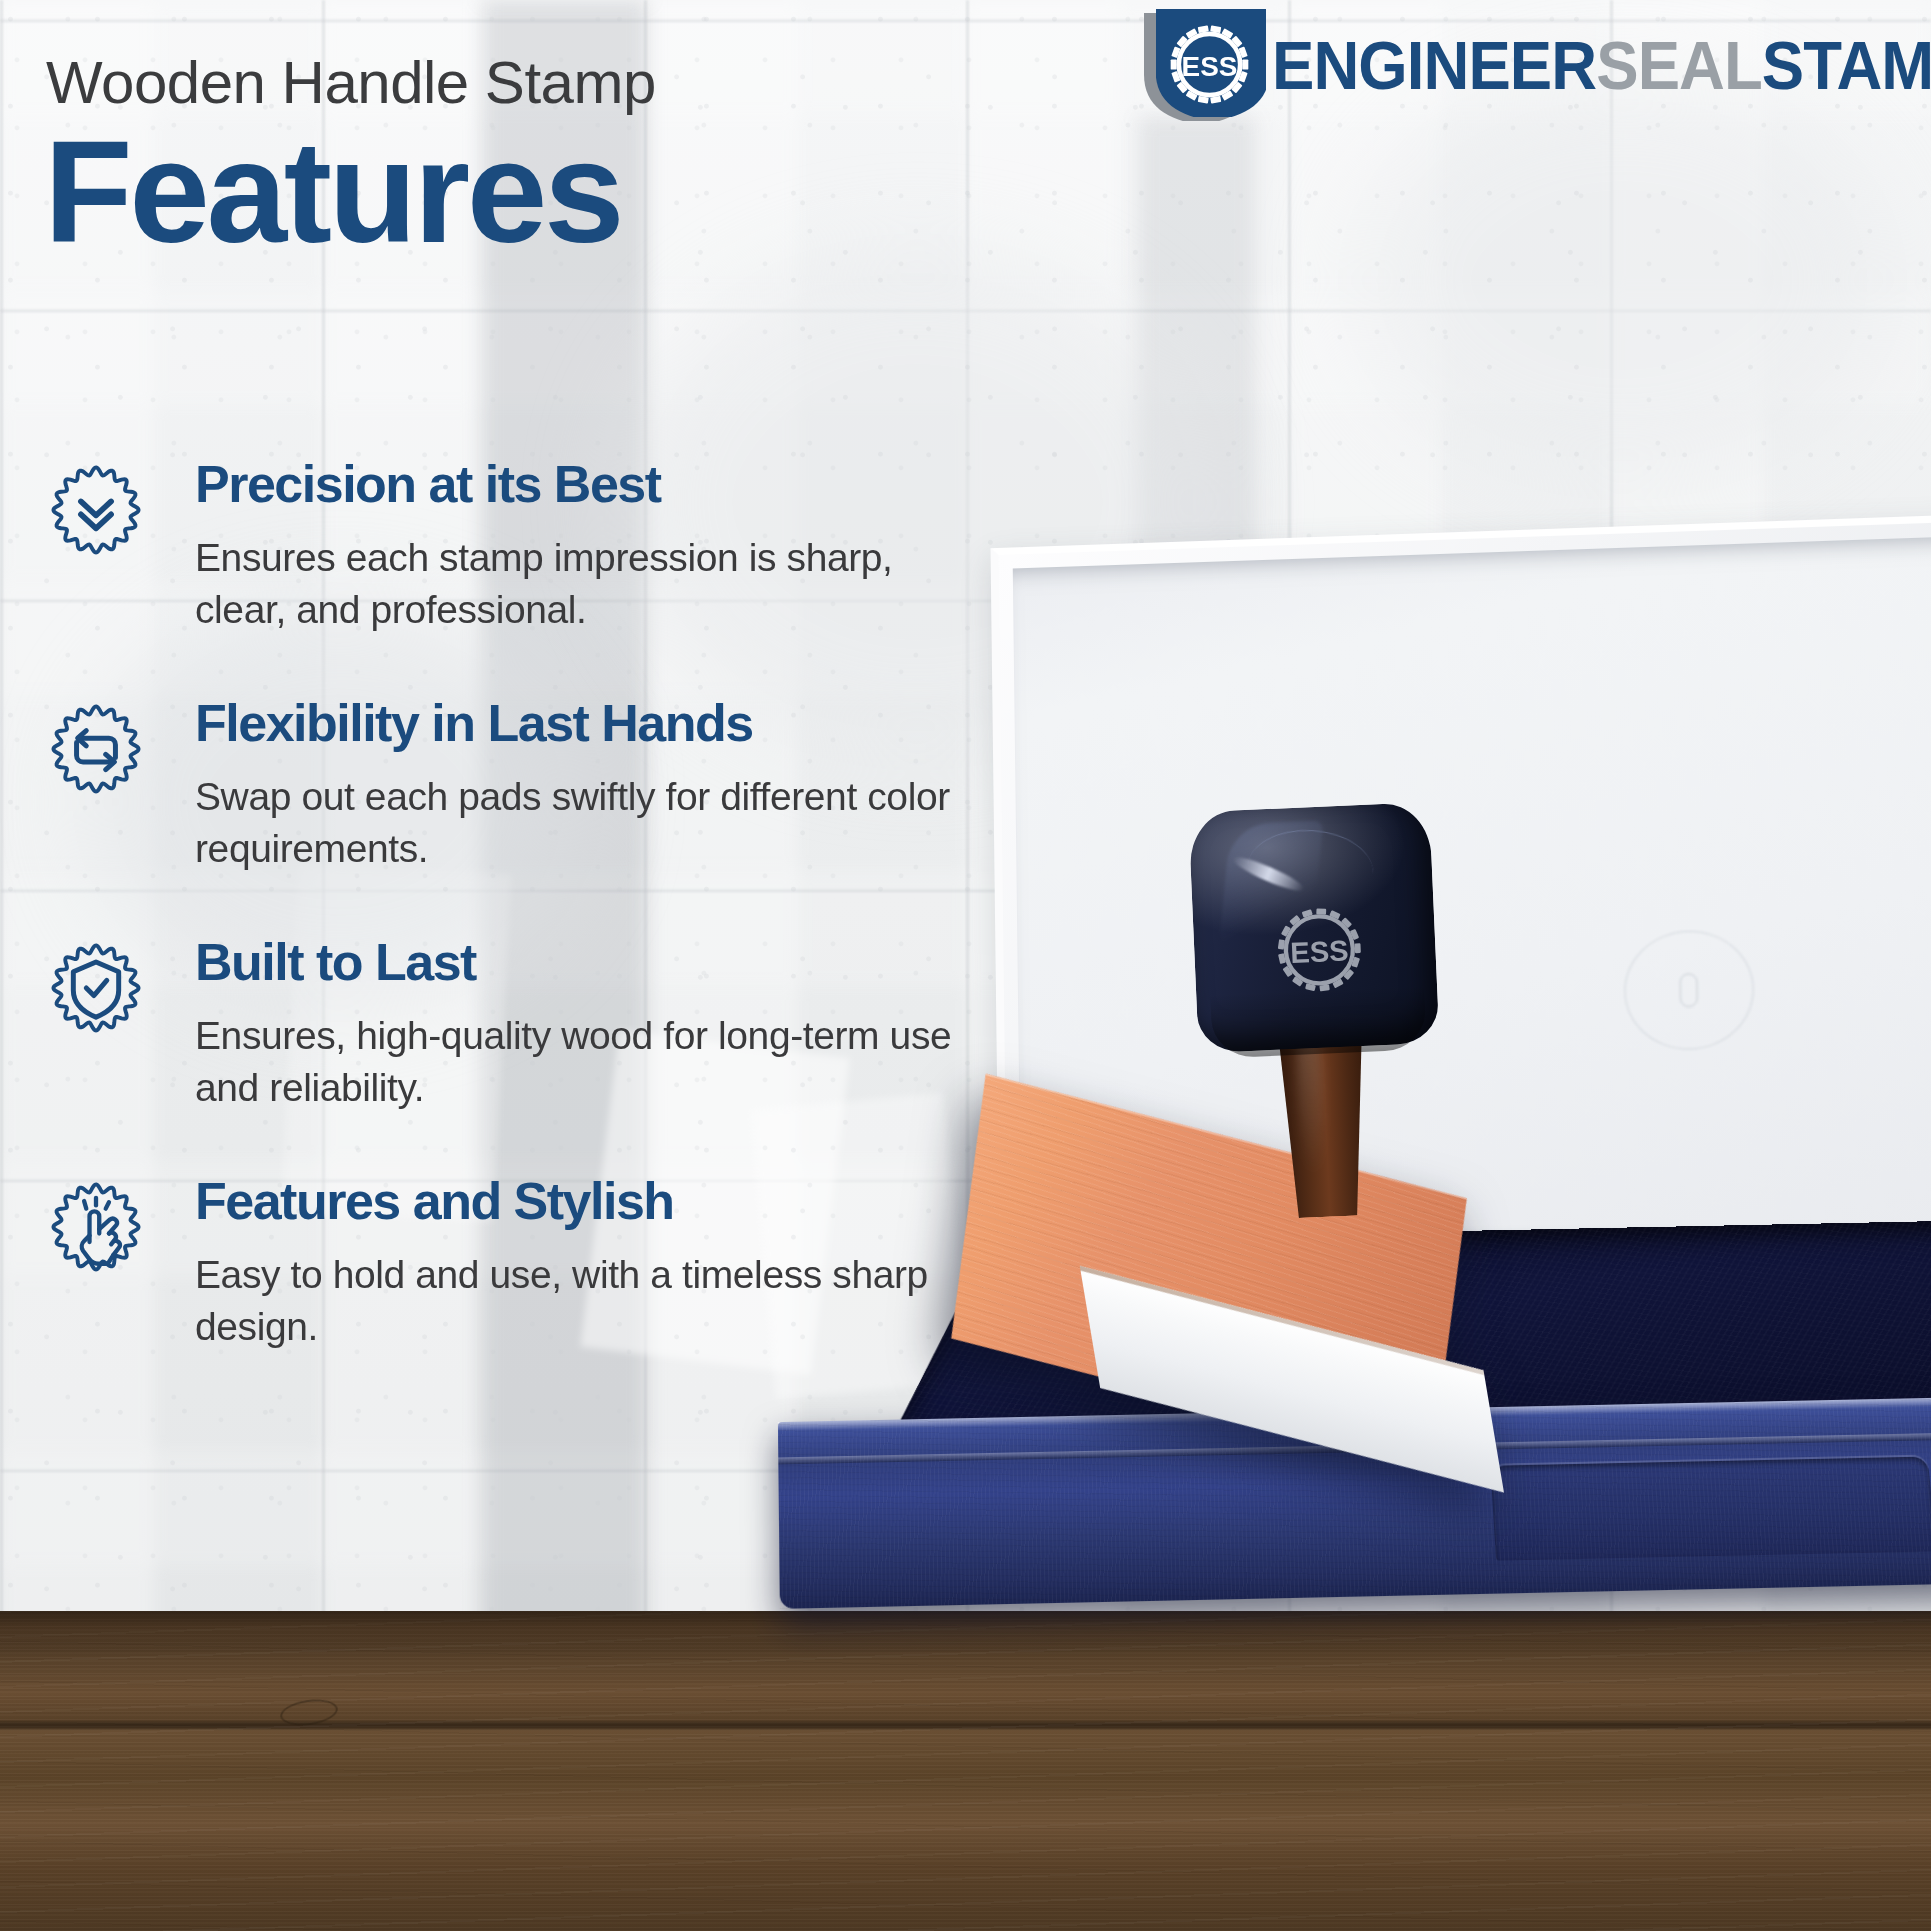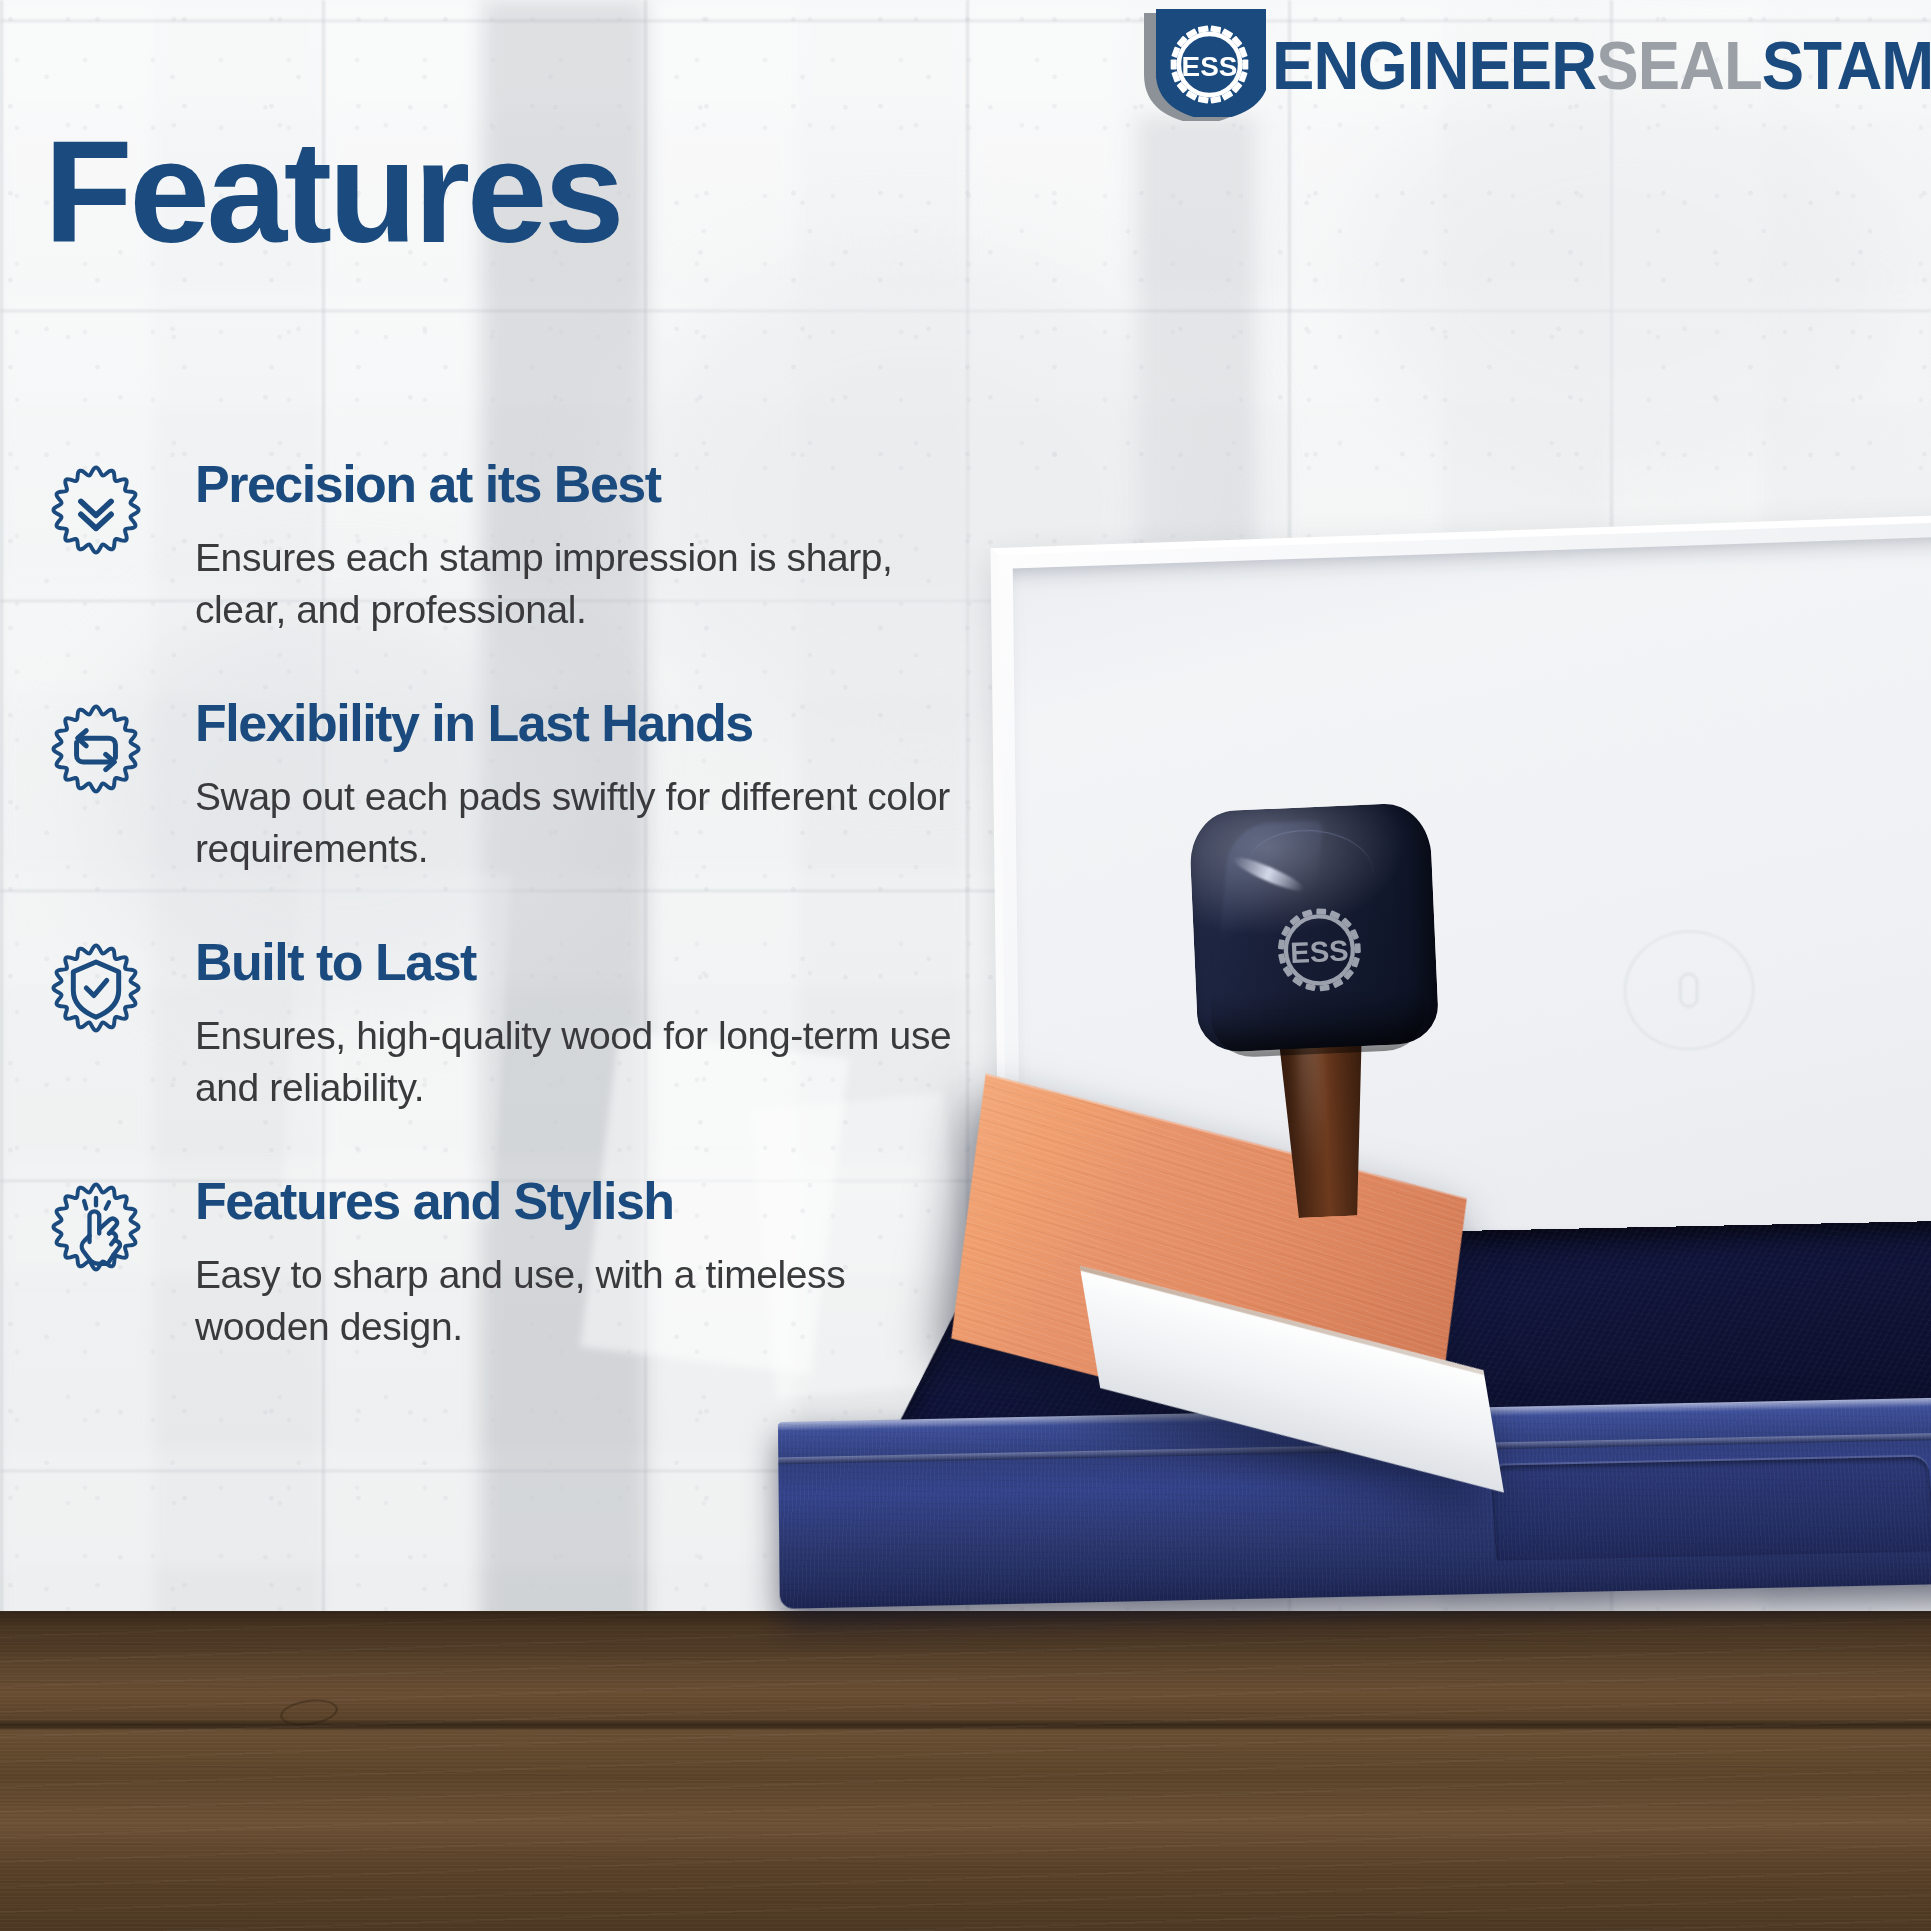--- a/index.html
+++ b/index.html
@@ -571,20 +571,21 @@
         </svg>
       </div>
       <div class="logo-word">
         <span class="w-engineer">ENGINEER</span>
           <span class="w-seal">SEAL</span>
           <span class="w-stamps">STAMPS</span>
       </div>
 
     </div>
 
+    <div class="eyebrow">Wooden Handle Stamp</div>
     <div class="headline">Features</div>
 
     <div class="features">
 
       <div class="feature">
         <svg class="feat-icon" viewBox="0 0 100 100">
           <path class="scallop" d="M50.00 10.60 L50.95 10.86 L51.86 11.61 L52.71 12.74 L53.48 14.09 L54.19 15.46 L54.87 16.67 L55.54 17.55 L56.26 18.00 L57.08 17.98 L58.01 17.52 L59.06 16.72 L60.22 15.74 L61.45 14.76 L62.68 13.97 L63.83 13.52 L64.85 13.52 L65.68 14.01 L66.29 14.95 L66.69 16.25 L66.92 17.76 L67.06 19.32 L67.20 20.75 L67.45 21.91 L67.88 22.70 L68.58 23.09 L69.54 23.10 L70.77 22.82 L72.18 22.38 L73.69 21.92 L75.15 21.61 L76.45 21.56 L77.48 21.85 L78.15 22.52 L78.44 23.55 L78.39 24.85 L78.08 26.31 L77.62 27.82 L77.18 29.23 L76.90 30.46 L76.91 31.42 L77.30 32.12 L78.09 32.55 L79.25 32.80 L80.68 32.94 L82.24 33.08 L83.75 33.31 L85.05 33.71 L85.99 34.32 L86.48 35.15 L86.48 36.17 L86.03 37.32 L85.24 38.55 L84.26 39.78 L83.28 40.94 L82.48 41.99 L82.02 42.92 L82.00 43.74 L82.45 44.46 L83.33 45.13 L84.54 45.81 L85.91 46.52 L87.26 47.29 L88.39 48.14 L89.14 49.05 L89.40 50.00 L89.14 50.95 L88.39 51.86 L87.26 52.71 L85.91 53.48 L84.54 54.19 L83.33 54.87 L82.45 55.54 L82.00 56.26 L82.02 57.08 L82.48 58.01 L83.28 59.06 L84.26 60.22 L85.24 61.45 L86.03 62.68 L86.48 63.83 L86.48 64.85 L85.99 65.68 L85.05 66.29 L83.75 66.69 L82.24 66.92 L80.68 67.06 L79.25 67.20 L78.09 67.45 L77.30 67.88 L76.91 68.58 L76.90 69.54 L77.18 70.77 L77.62 72.18 L78.08 73.69 L78.39 75.15 L78.44 76.45 L78.15 77.48 L77.48 78.15 L76.45 78.44 L75.15 78.39 L73.69 78.08 L72.18 77.62 L70.77 77.18 L69.54 76.90 L68.58 76.91 L67.88 77.30 L67.45 78.09 L67.20 79.25 L67.06 80.68 L66.92 82.24 L66.69 83.75 L66.29 85.05 L65.68 85.99 L64.85 86.48 L63.83 86.48 L62.68 86.03 L61.45 85.24 L60.22 84.26 L59.06 83.28 L58.01 82.48 L57.08 82.02 L56.26 82.00 L55.54 82.45 L54.87 83.33 L54.19 84.54 L53.48 85.91 L52.71 87.26 L51.86 88.39 L50.95 89.14 L50.00 89.40 L49.05 89.14 L48.14 88.39 L47.29 87.26 L46.52 85.91 L45.81 84.54 L45.13 83.33 L44.46 82.45 L43.74 82.00 L42.92 82.02 L41.99 82.48 L40.94 83.28 L39.78 84.26 L38.55 85.24 L37.32 86.03 L36.17 86.48 L35.15 86.48 L34.32 85.99 L33.71 85.05 L33.31 83.75 L33.08 82.24 L32.94 80.68 L32.80 79.25 L32.55 78.09 L32.12 77.30 L31.42 76.91 L30.46 76.90 L29.23 77.18 L27.82 77.62 L26.31 78.08 L24.85 78.39 L23.55 78.44 L22.52 78.15 L21.85 77.48 L21.56 76.45 L21.61 75.15 L21.92 73.69 L22.38 72.18 L22.82 70.77 L23.10 69.54 L23.09 68.58 L22.70 67.88 L21.91 67.45 L20.75 67.20 L19.32 67.06 L17.76 66.92 L16.25 66.69 L14.95 66.29 L14.01 65.68 L13.52 64.85 L13.52 63.83 L13.97 62.68 L14.76 61.45 L15.74 60.22 L16.72 59.06 L17.52 58.01 L17.98 57.08 L18.00 56.26 L17.55 55.54 L16.67 54.87 L15.46 54.19 L14.09 53.48 L12.74 52.71 L11.61 51.86 L10.86 50.95 L10.60 50.00 L10.86 49.05 L11.61 48.14 L12.74 47.29 L14.09 46.52 L15.46 45.81 L16.67 45.13 L17.55 44.46 L18.00 43.74 L17.98 42.92 L17.52 41.99 L16.72 40.94 L15.74 39.78 L14.76 38.55 L13.97 37.32 L13.52 36.17 L13.52 35.15 L14.01 34.32 L14.95 33.71 L16.25 33.31 L17.76 33.08 L19.32 32.94 L20.75 32.80 L21.91 32.55 L22.70 32.12 L23.09 31.42 L23.10 30.46 L22.82 29.23 L22.38 27.82 L21.92 26.31 L21.61 24.85 L21.56 23.55 L21.85 22.52 L22.52 21.85 L23.55 21.56 L24.85 21.61 L26.31 21.92 L27.82 22.38 L29.23 22.82 L30.46 23.10 L31.42 23.09 L32.12 22.70 L32.55 21.91 L32.80 20.75 L32.94 19.32 L33.08 17.76 L33.31 16.25 L33.71 14.95 L34.32 14.01 L35.15 13.52 L36.17 13.52 L37.32 13.97 L38.55 14.76 L39.78 15.74 L40.94 16.72 L41.99 17.52 L42.92 17.98 L43.74 18.00 L44.46 17.55 L45.13 16.67 L45.81 15.46 L46.52 14.09 L47.29 12.74 L48.14 11.61 L49.05 10.86 L50.00 10.60 Z" fill="none" stroke="#1b4b7e" stroke-width="3.6"></path>
           <g fill="none" stroke="#1b4b7e" stroke-width="5.2" stroke-linecap="round" stroke-linejoin="round">
             <polyline points="36,42 50,55 64,42"></polyline>
             <polyline points="36,54 50,67 64,54"></polyline>
@@ -635,20 +636,20 @@
             <path d="M62 56 a4 4 0 0 1 6 5 l-4 5"></path>
             <path d="M67 63 a4 4 0 0 1 5 5 l-6 8"></path>
             <path d="M44 58 l-5 5 a7 7 0 0 0 -1 9 l6 8 a10 10 0 0 0 8 4 h9 l5 -8"></path>
             <line x1="41" y1="33" x2="39" y2="26"></line>
             <line x1="50" y1="30" x2="50" y2="23"></line>
             <line x1="59" y1="33" x2="62" y2="27"></line>
           </g>
         </svg>
         <div class="feat-body">
           <div class="feat-title">Features and Stylish</div>
-          <div class="feat-desc">Easy to sharp and use, with a timeless wooden design.</div>
+          <div class="feat-desc">Easy to hold and use, with a timeless sharp design.</div>
         </div>
       </div>
 
     </div>
   </div>
 </div>
 
 
 </body></html>

